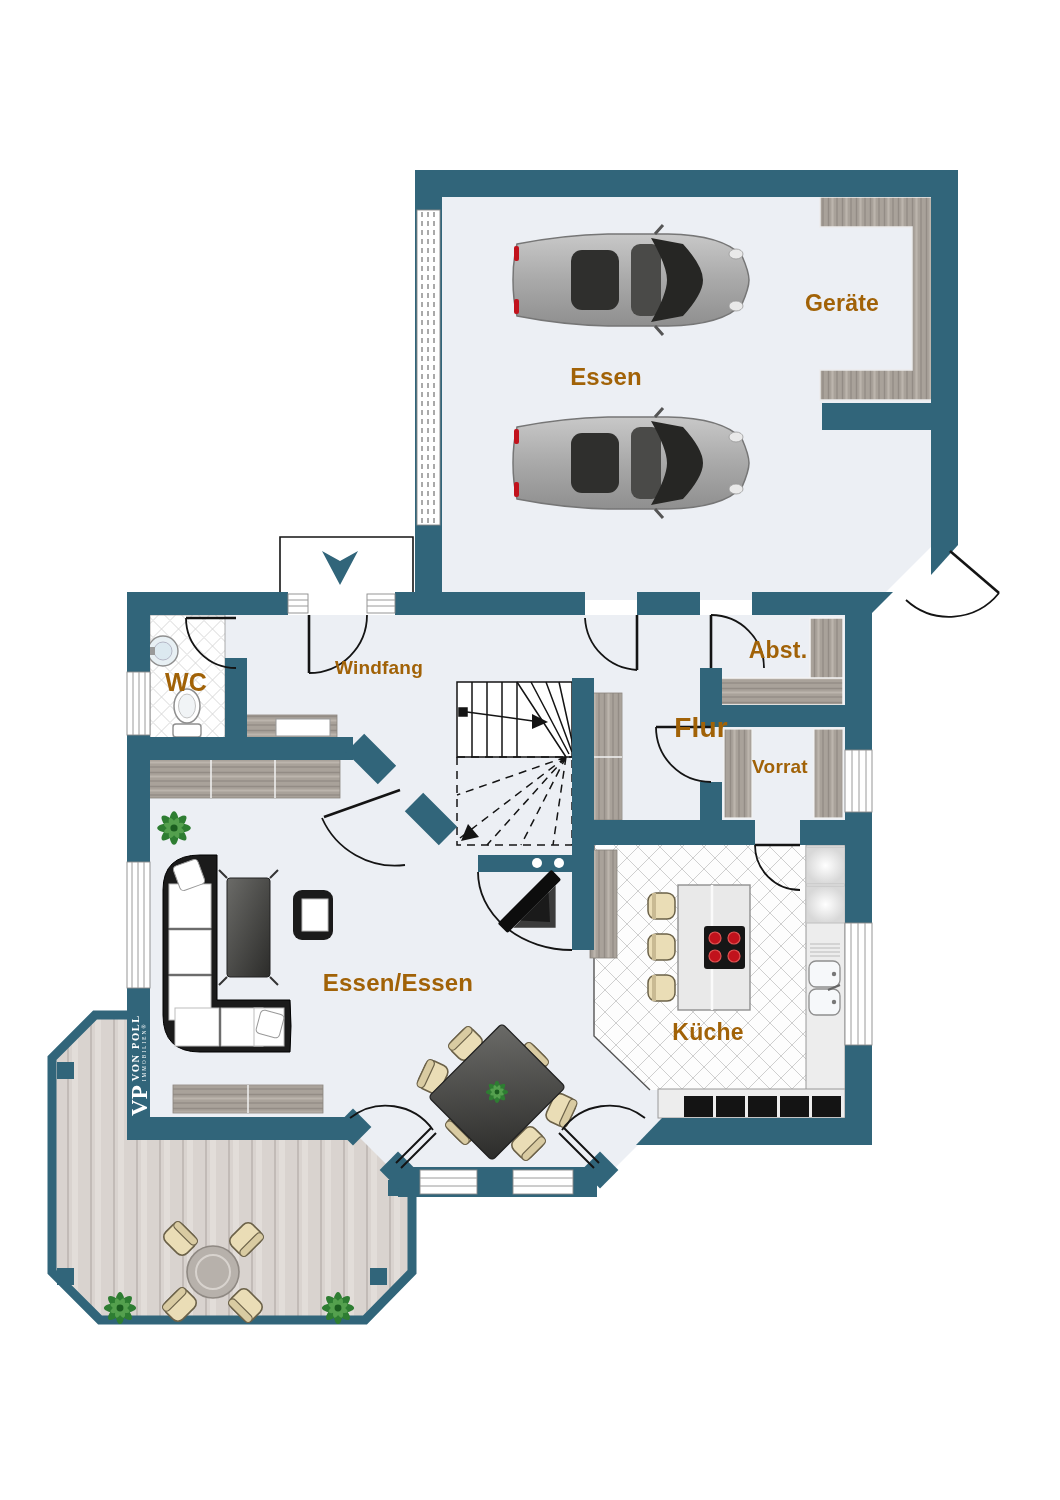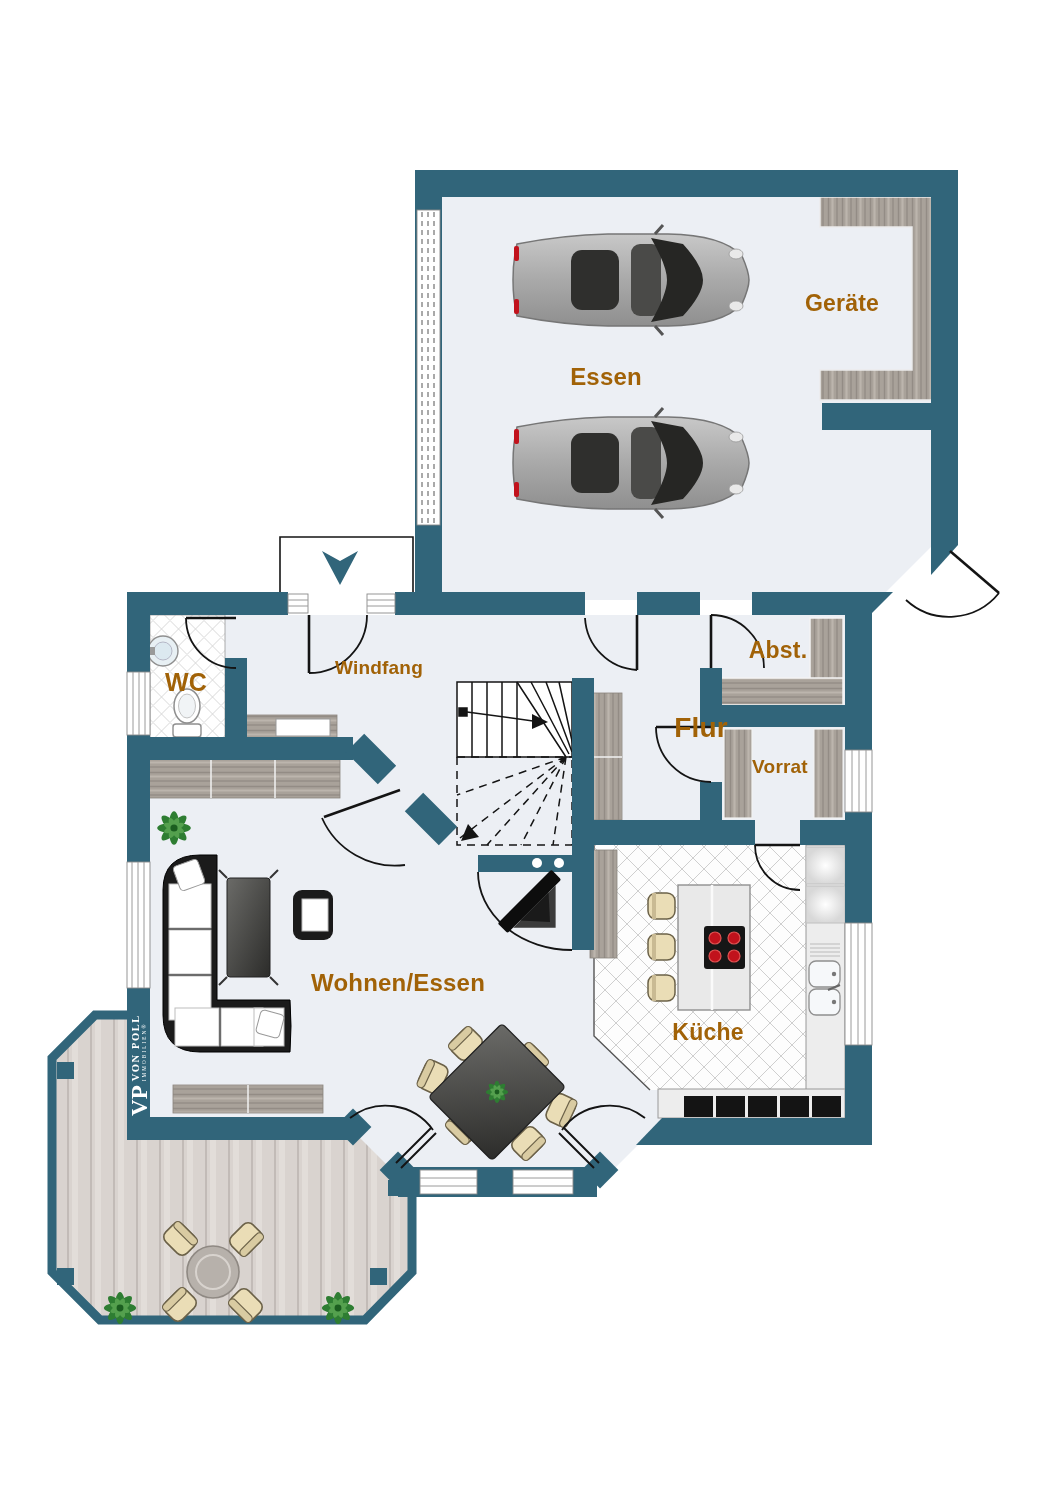--- a/index.html
+++ b/index.html
@@ -404,21 +404,21 @@
   </g>
 </svg>
 
   <div class="lbl" style="left:606px;top:377px;font-size:24px;">Essen</div>
   <div class="lbl" style="left:842px;top:303px;font-size:23px;">Geräte</div>
   <div class="lbl" style="left:186px;top:682px;font-size:25px;">WC</div>
   <div class="lbl" style="left:379px;top:668px;font-size:19px;">Windfang</div>
   <div class="lbl" style="left:664px;top:728px;font-size:28px;margin-left:37px;">Flur</div>
   <div class="lbl" style="left:778px;top:650px;font-size:23px;">Abst.</div>
   <div class="lbl" style="left:780px;top:767px;font-size:19px;">Vorrat</div>
-  <div class="lbl" style="left:398px;top:983px;font-size:24px;">Wohnen/Essen</div>
+  <div class="lbl" style="left:398px;top:983px;font-size:24px;">Essen/Essen</div>
   <div class="lbl" style="left:708px;top:1032px;font-size:23px;">Küche</div>
 
   <div class="logo-box">
     <div class="logo-inner">
       <span class="logo-vp">VP</span>
       <span class="logo-col">
         <span class="logo-l1">VON POLL</span>
         <span class="logo-l2">IMMOBILIEN®</span>
       </span>
     </div>

